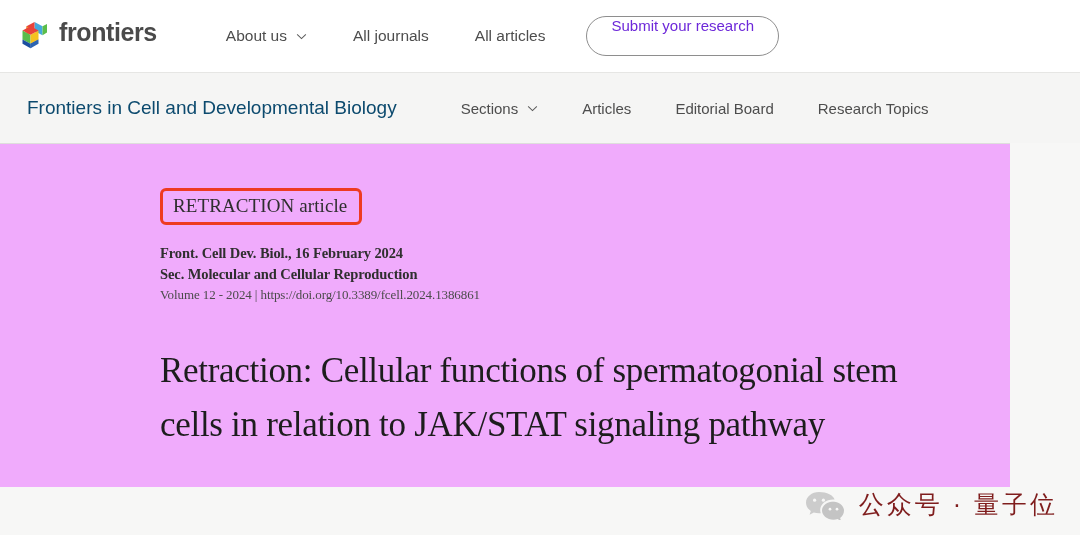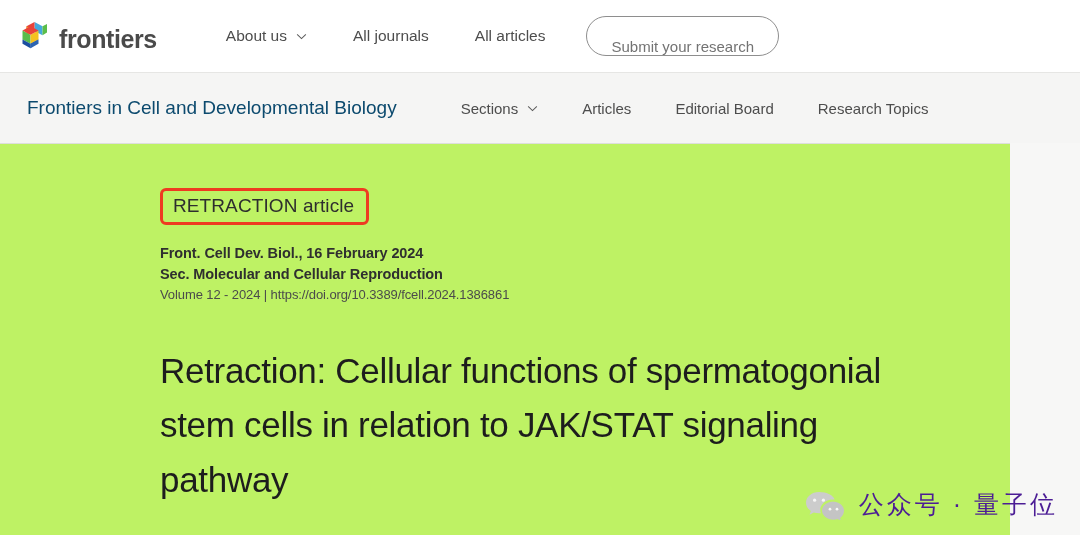--- a/index.html
+++ b/index.html
@@ -22,21 +22,21 @@
     background: #ffffff;
     display: flex;
     align-items: center;
     padding-left: 20px;
     box-sizing: border-box;
     position: relative;
   }
 
   .brand {
     display: flex;
-    align-items: flex-end;
+    align-items: flex-start;
     gap: 9px;
     margin-right: 46px;
   }
 
   .brand-logo {
     width: 30px;
     height: 32px;
     display: block;
     flex: 0 0 auto;
   }
@@ -74,23 +74,23 @@
   }
   .chev svg { display: block; }
 
   .submit-btn {
     margin-left: 18px;
     border: 1px solid #8e8e8e;
     border-radius: 26px;
     height: 38px;
     padding: 0 24px;
     display: flex;
-    align-items: flex-end;
+    align-items: flex-start;
     font-size: 15px;
-    color: #737373;
+    color: #6d28d9;
     background: #ffffff;
     white-space: nowrap;
     cursor: pointer;
   }
 
   
   .journal-bar {
     height: 71px;
     background: #f5f5f4;
     border-top: 1px solid #e6e6e4;
@@ -121,23 +121,24 @@
     gap: 9px;
     white-space: nowrap;
     cursor: pointer;
   }
 
   
   .article-area {
     border-top: 1px solid #dededc;
     width: 1010px;
     box-sizing: border-box;
-    height: 392px;
-    background: #bef264;
+    height: 344px;
+    background: #f0abfc;
     position: relative;
+    font-family: Liberation Serif, serif;
   }
 
   .article-inner {
     padding: 44px 0 0 160px;
   }
 
   .retraction-badge {
     display: inline-block;
     border: 3px solid #ee3b21;
     border-radius: 6px;
@@ -192,21 +193,21 @@
   }
 
   .wechat-icon {
     width: 40px;
     height: 30px;
     display: block;
   }
 
   .watermark-text {
     font-size: 25px;
-    color: #4c1d95;
+    color: #7f1d1d;
     letter-spacing: 3px;
     white-space: nowrap;
   }
 </style>
 </head>
 <body>
 
 <div class="global-header">
 
   <div class="brand">

